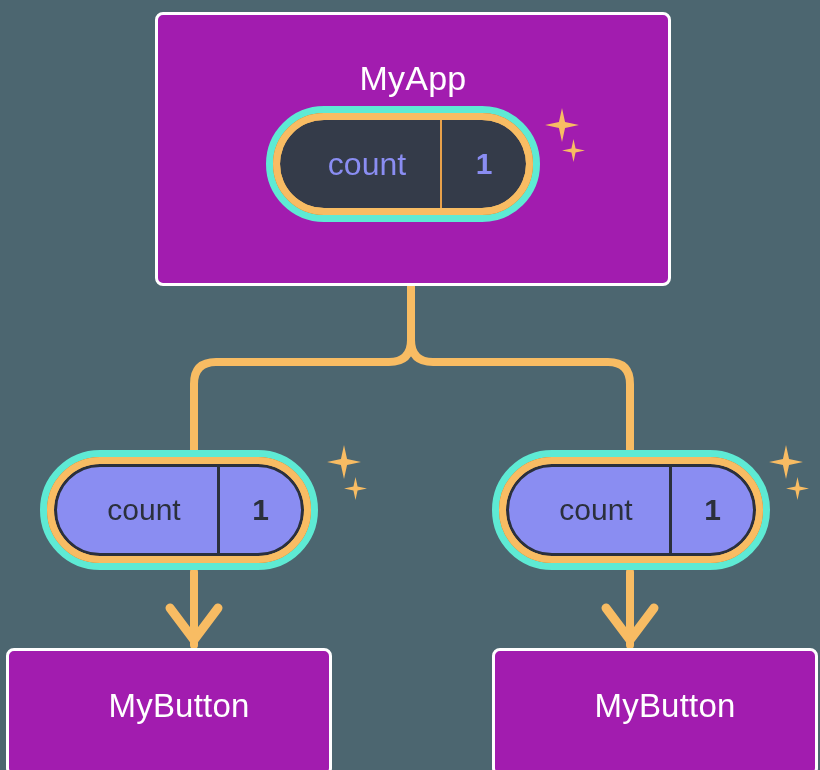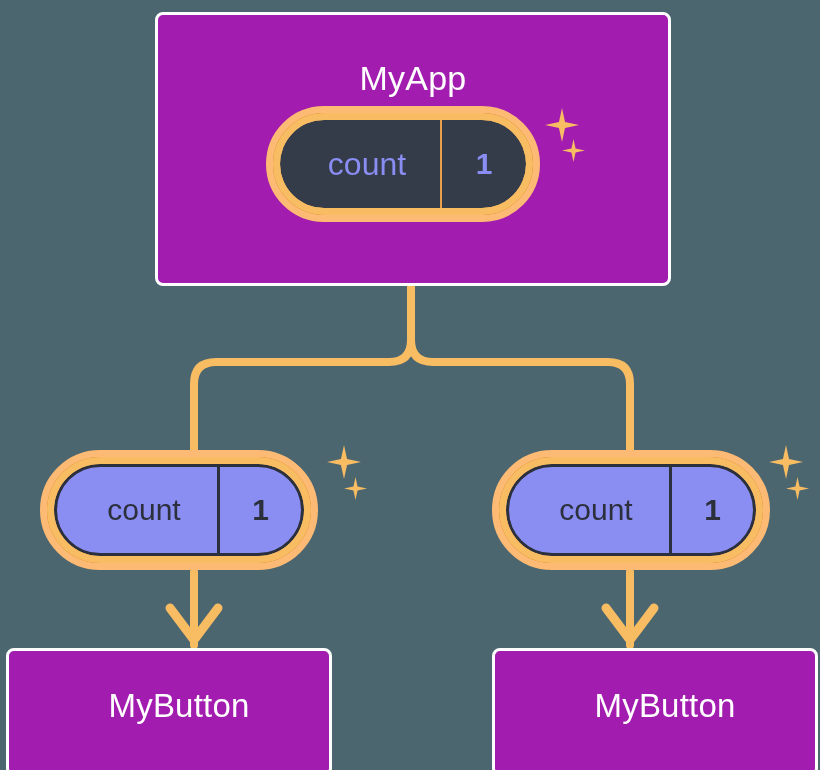--- a/index.html
+++ b/index.html
@@ -77,21 +77,21 @@
 
   
   .pill-wrap {
     position: absolute;
   }
 
   
   .pill-outer {
     position: relative;
     box-sizing: border-box;
-    border: 7px solid #fdba74;
+    border: 7px solid #5eead4;
     border-radius: 999px;
     background: #c96d10;
   }
   .pill-inner {
     position: relative;
     box-sizing: border-box;
     border: 7px solid #f8bc63;
     border-radius: 999px;
     background: #f8bc63;
     display: flex;

